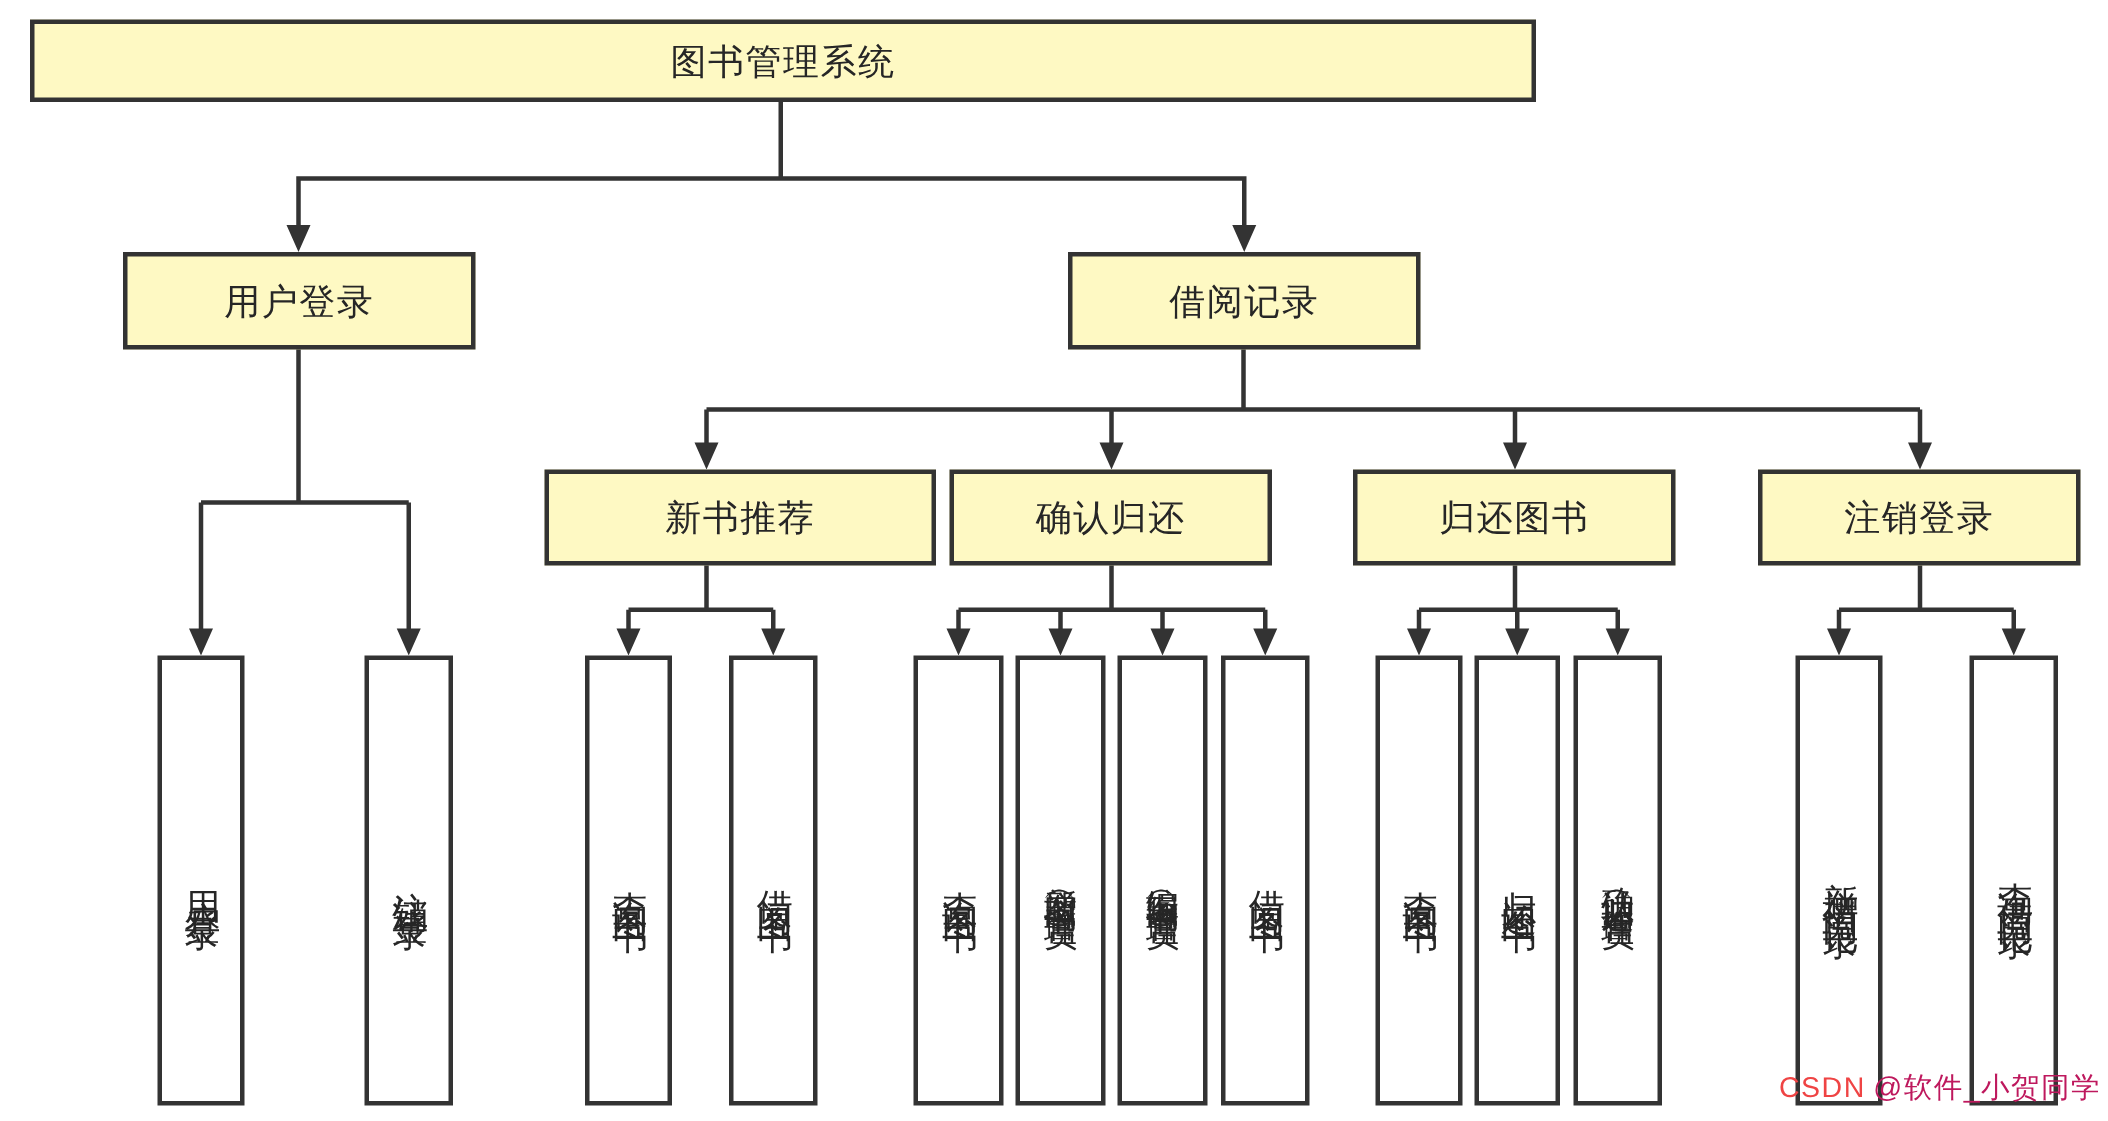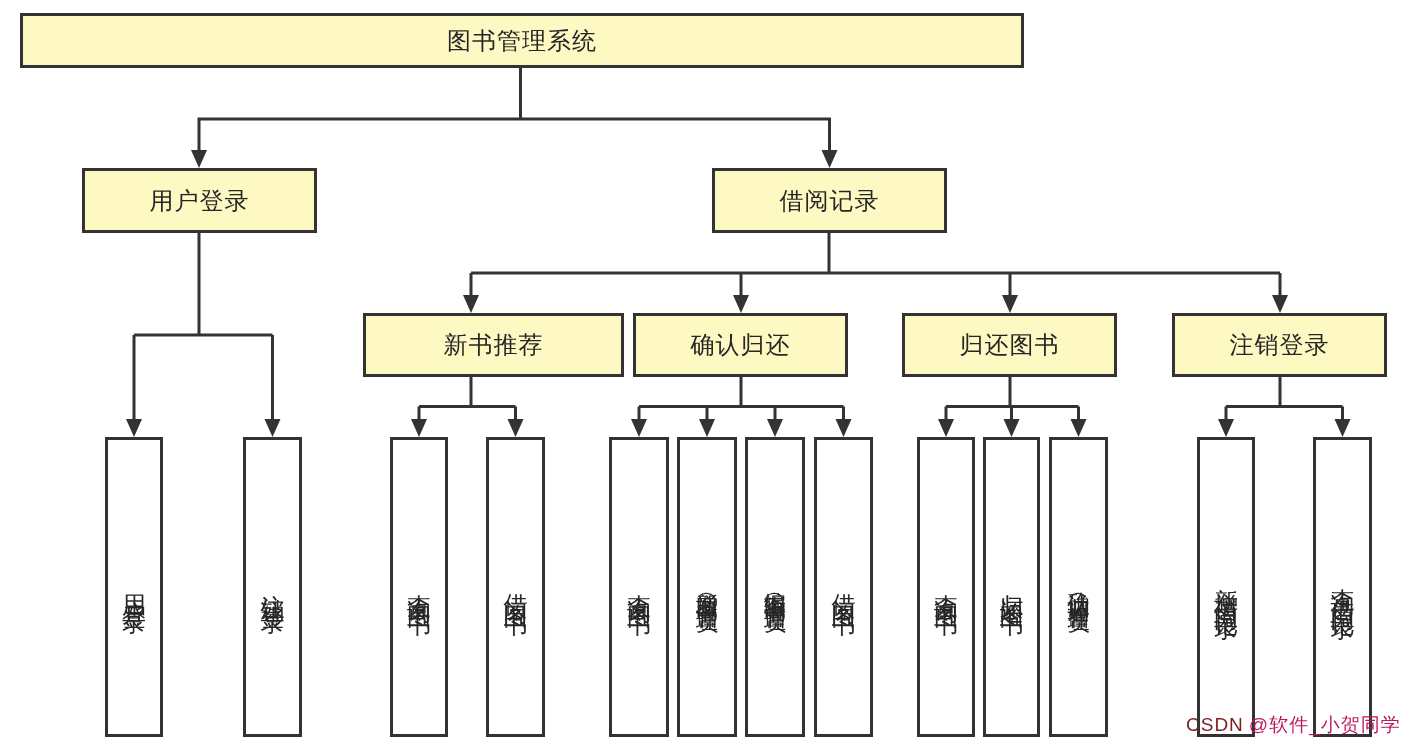--- a/index.html
+++ b/index.html
@@ -61,21 +61,21 @@
   }
   .watermark {
     position: absolute;
     left: 1186px;
     top: 712px;
     font-size: 19px;
     white-space: nowrap;
     z-index: 20;
     letter-spacing: 1px;
   }
-  .watermark .wm-brand { color: #7f1d1d; margin-right: 5px; }
+  .watermark .wm-brand { color: #ef4444; margin-right: 5px; }
   .watermark .wm-handle { color: #be185d; }
 </style>
 </head>
 <body>
 
 <div class="canvas">
 
   <svg class="connectors" viewBox="0 0 1405 747" xmlns="http://www.w3.org/2000/svg">
     <path fill="none" stroke="#333333" stroke-width="3" d="M520.5 66 V120.5
          M199 119 H829.5

